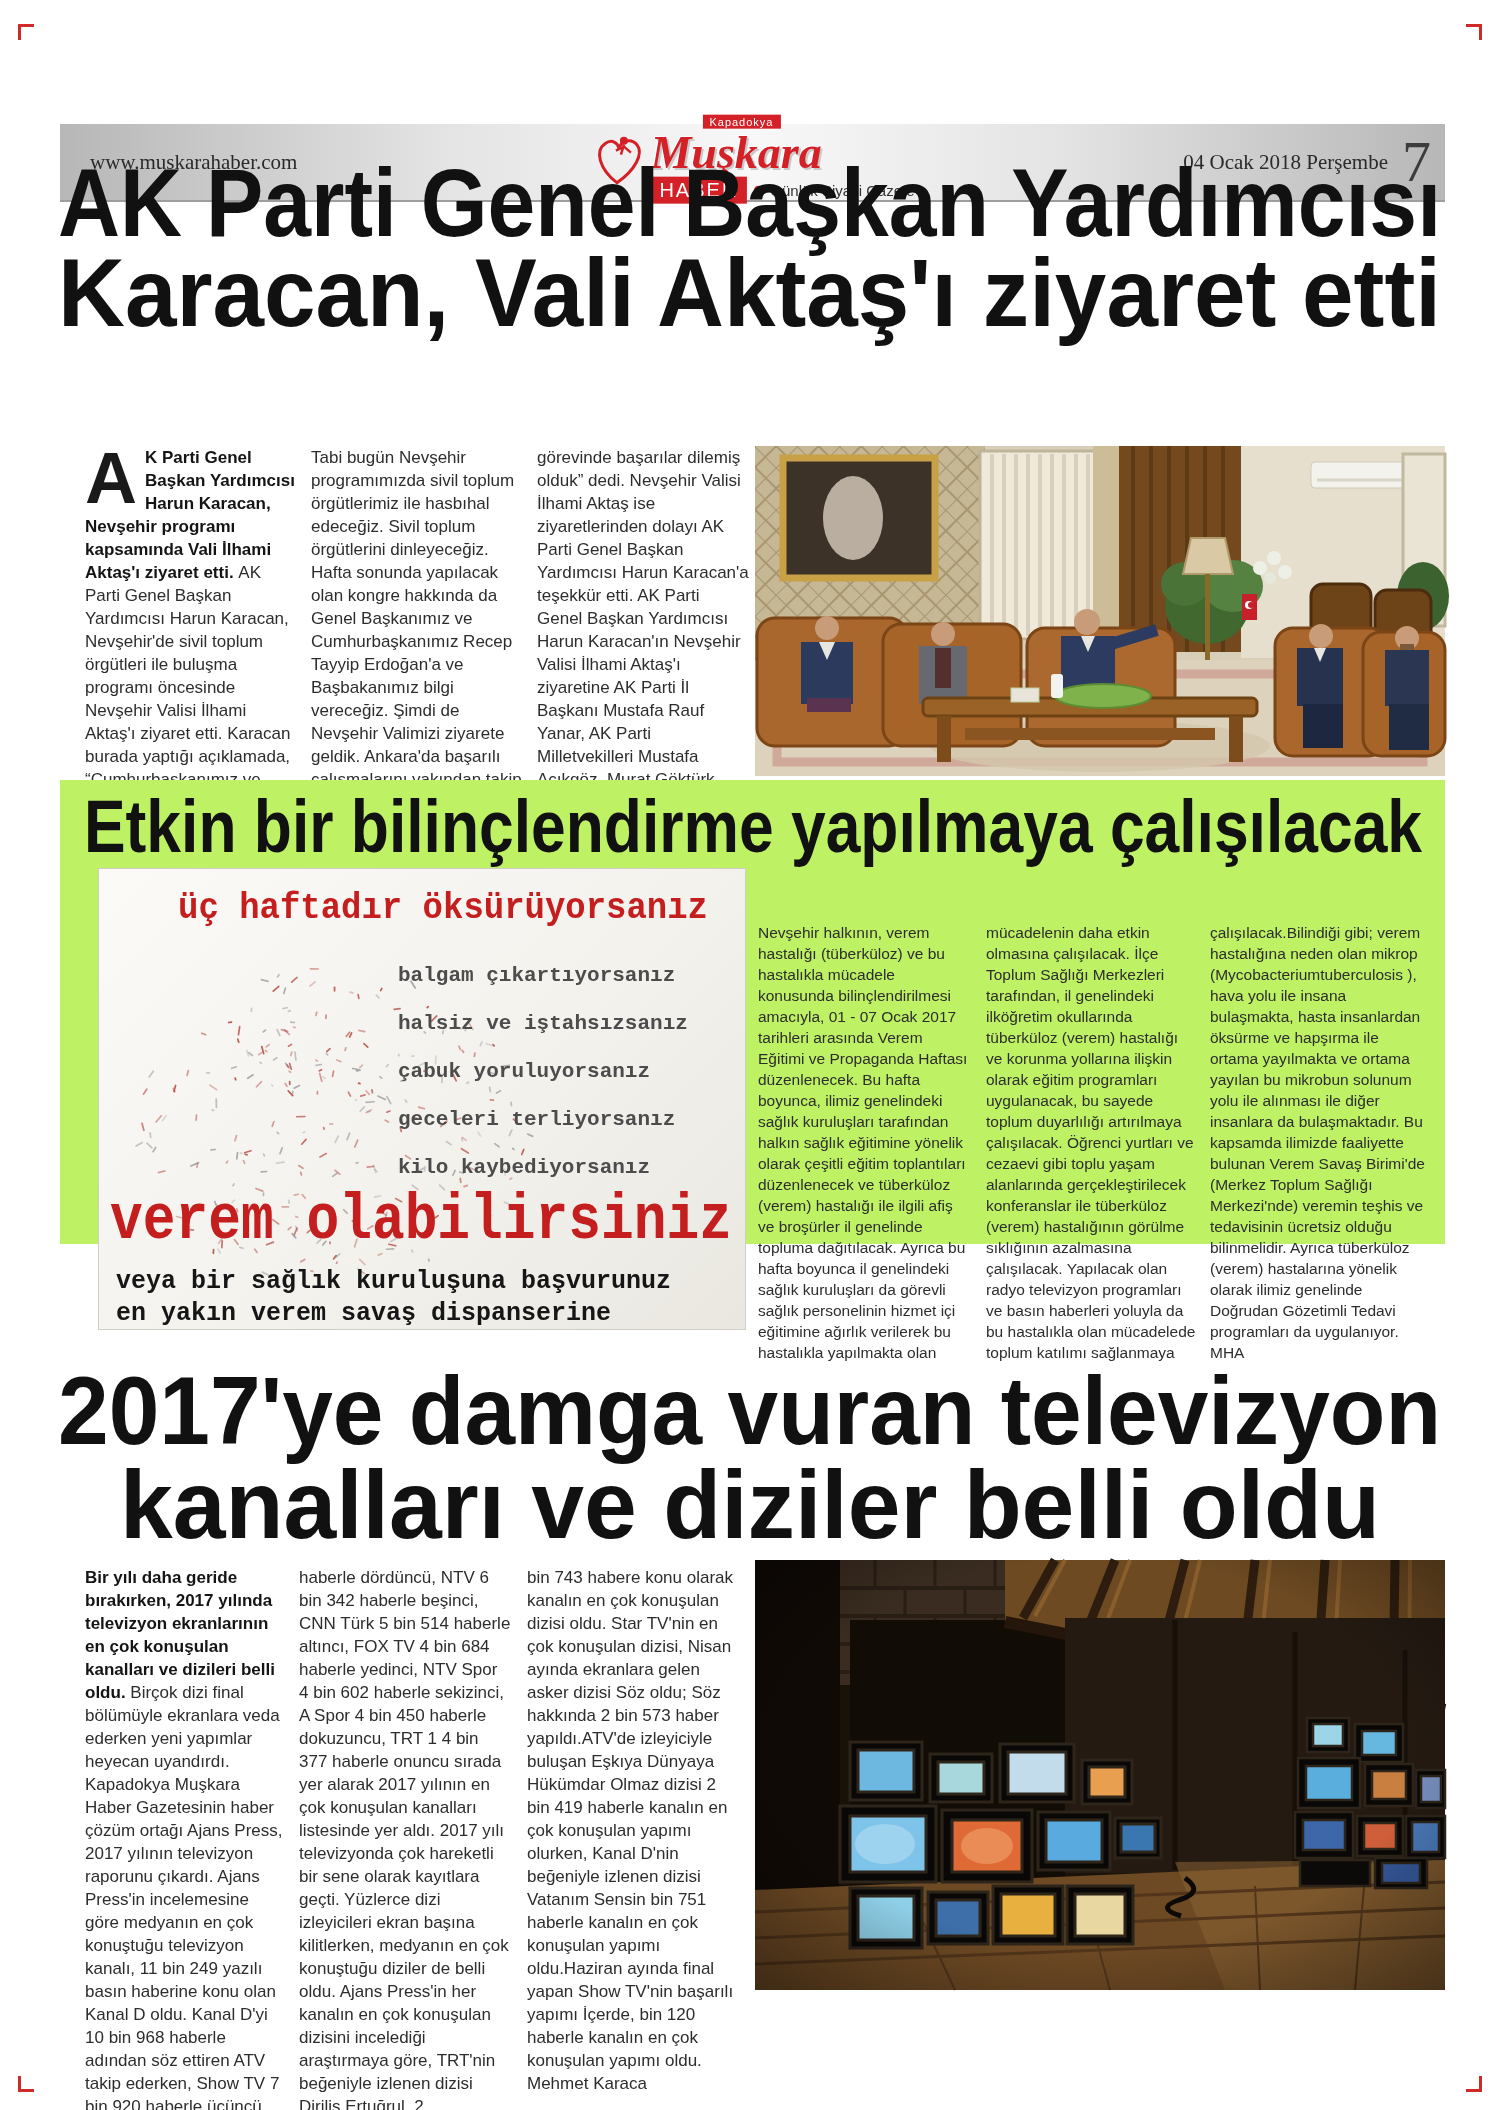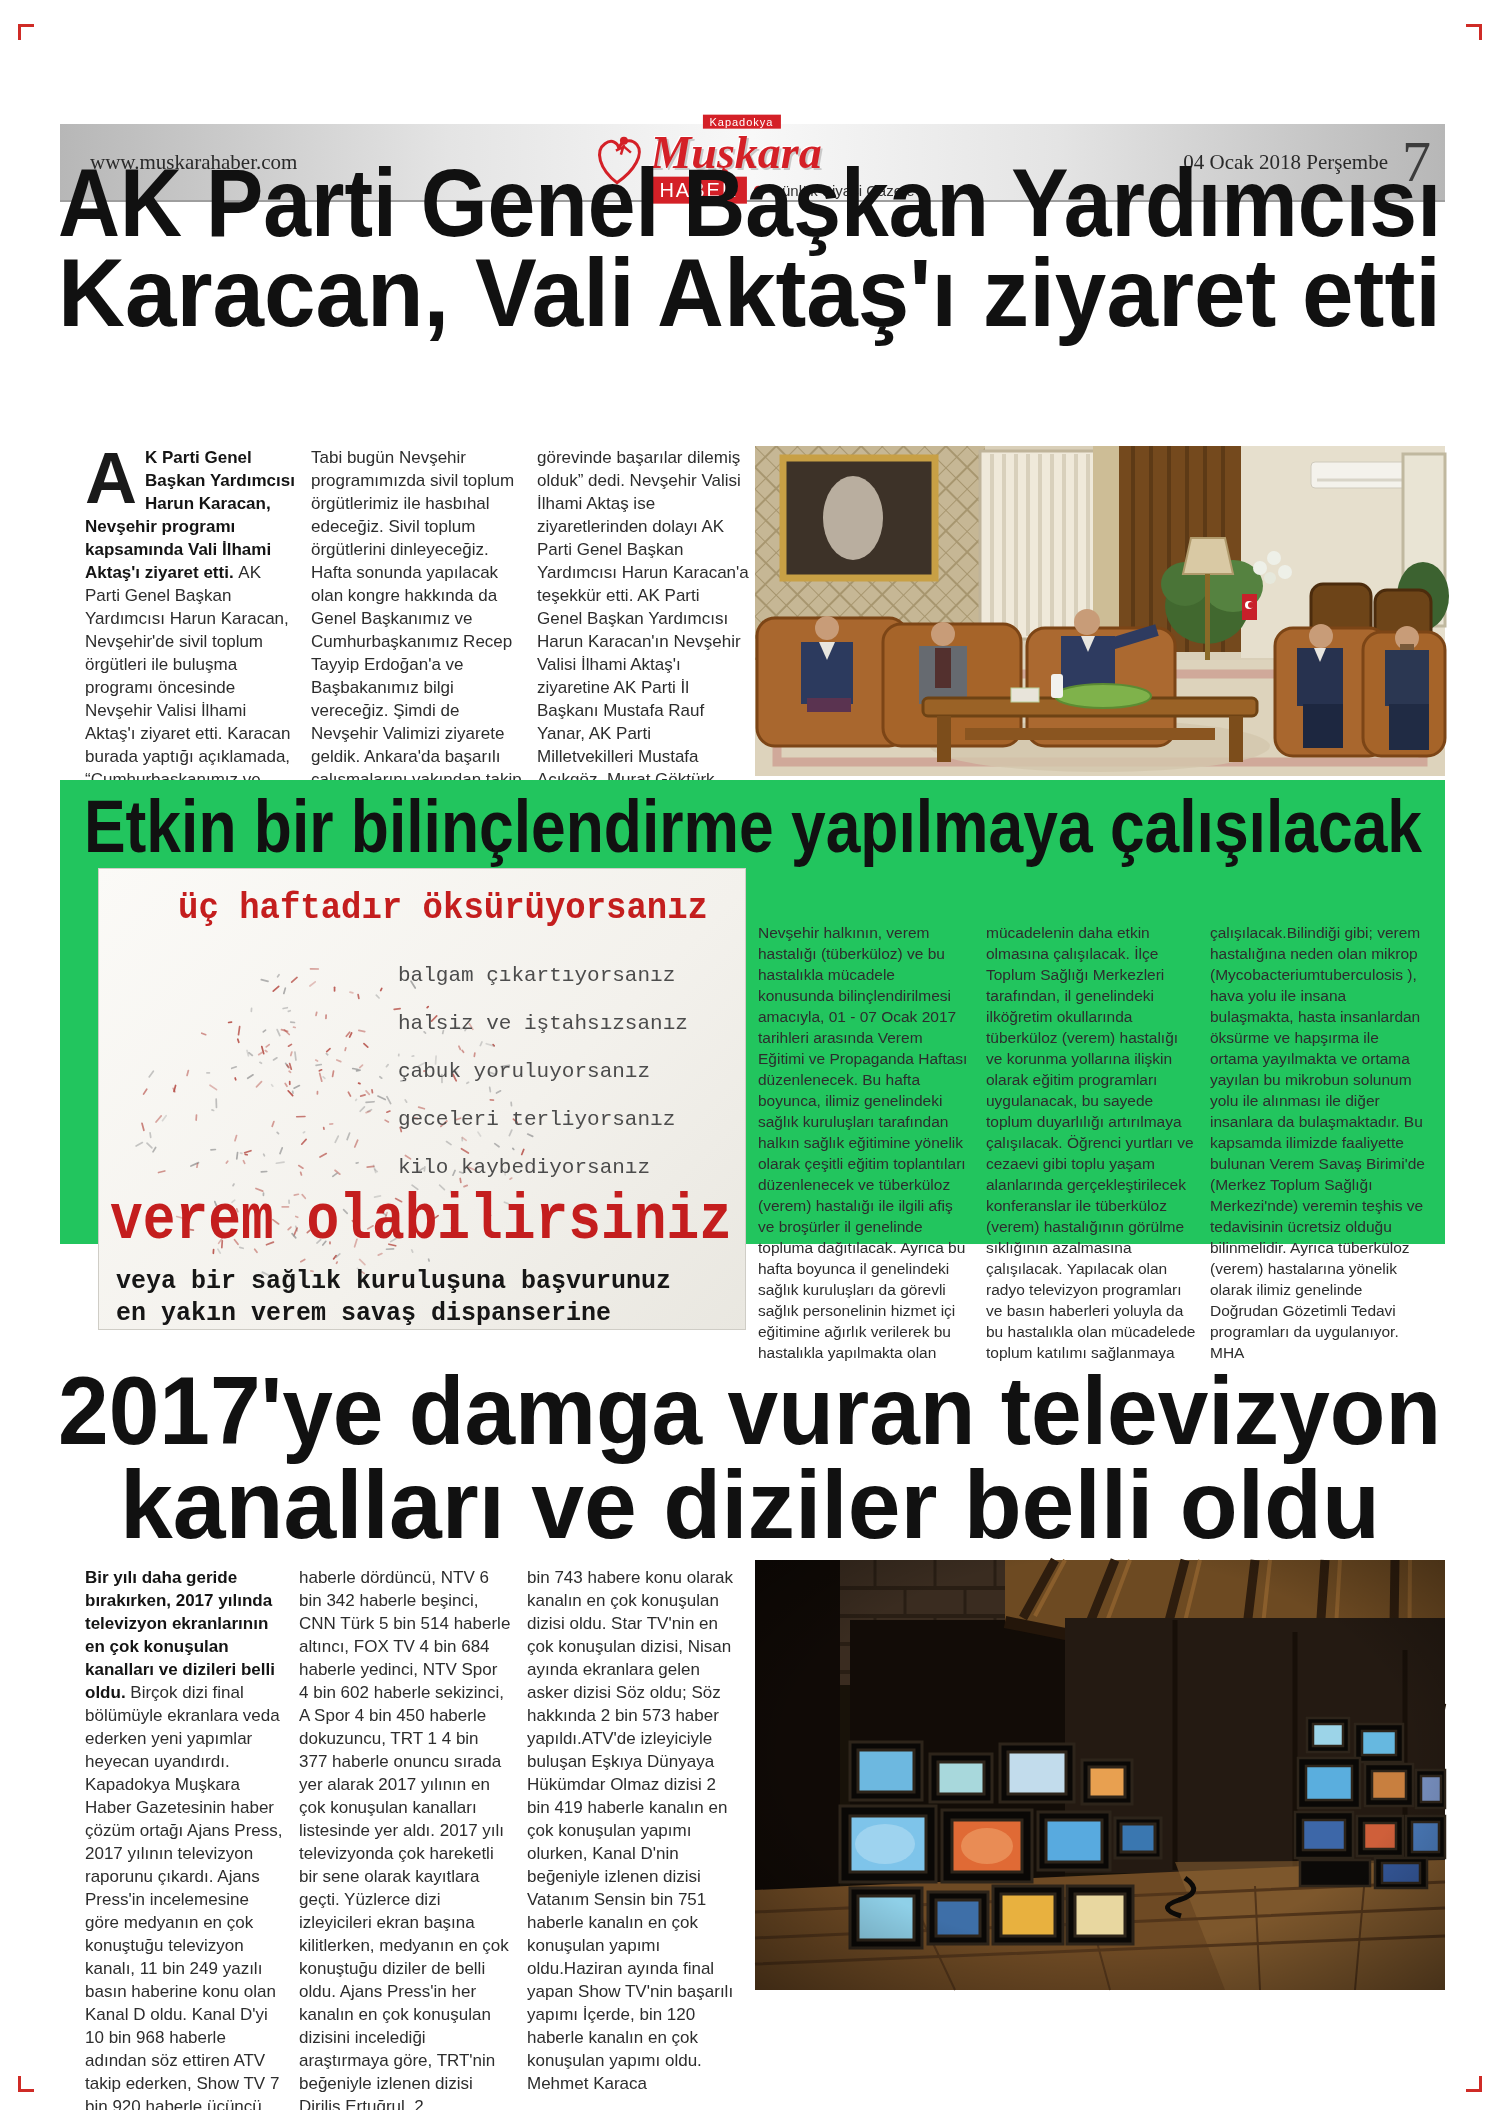--- a/index.html
+++ b/index.html
@@ -68,36 +68,36 @@
   .a3 .col { font-size:17px; line-height:23px; }
   .lead-bold { font-weight:bold; color:#141414; }
   .dropcap {
     float:left; font-weight:bold; color:#1a1a1a;
     font-size:72px; line-height:56px; padding:4px 8px 0 0;
   }
 
   
   .graysection {
     position:absolute; left:60px; top:780px; width:1385px; height:464px;
-    background:#22c55e;
+    background:#bef264;
   }
 
   
   .poster {
     position:absolute; left:38px; top:88px; width:648px; height:462px;
     background:linear-gradient(135deg,#fbfaf7 0%,#f3f1ec 60%,#e9e7e0 100%);
     box-shadow: inset 0 0 0 1px #cfcdc6;
     font-family:"Liberation Mono", monospace;
   }
   .poster-title-svg { position:absolute; left:0; top:14px; width:648px; height:48px; }
   .poster-title-svg text { font-family:"Liberation Mono", monospace; font-weight:bold; fill:#c41e1e; }
   .poster-speckles { position:absolute; left:0; top:42px; width:460px; height:400px; }
   .symptoms { position:absolute; left:300px; top:96px; width:340px; }
   .symptom {
-    font-weight:normal; color:#4c4c4c; font-size:21px; margin-bottom:25px; white-space:nowrap;
+    font-weight:bold; color:#4c4c4c; font-size:21px; margin-bottom:25px; white-space:nowrap;
   }
   .poster-warning-svg { position:absolute; left:0; top:312px; width:648px; height:74px; }
   .poster-warning-svg text { font-family:"Liberation Mono", monospace; font-weight:bold; fill:#c41e1e; }
   .poster-footer { position:absolute; left:18px; top:398px; }
   .poster-footer div { font-weight:bold; color:#161616; font-size:25px; line-height:32px; white-space:nowrap; }
 
   
   .photo { position:absolute; }
 </style>
 </head>

